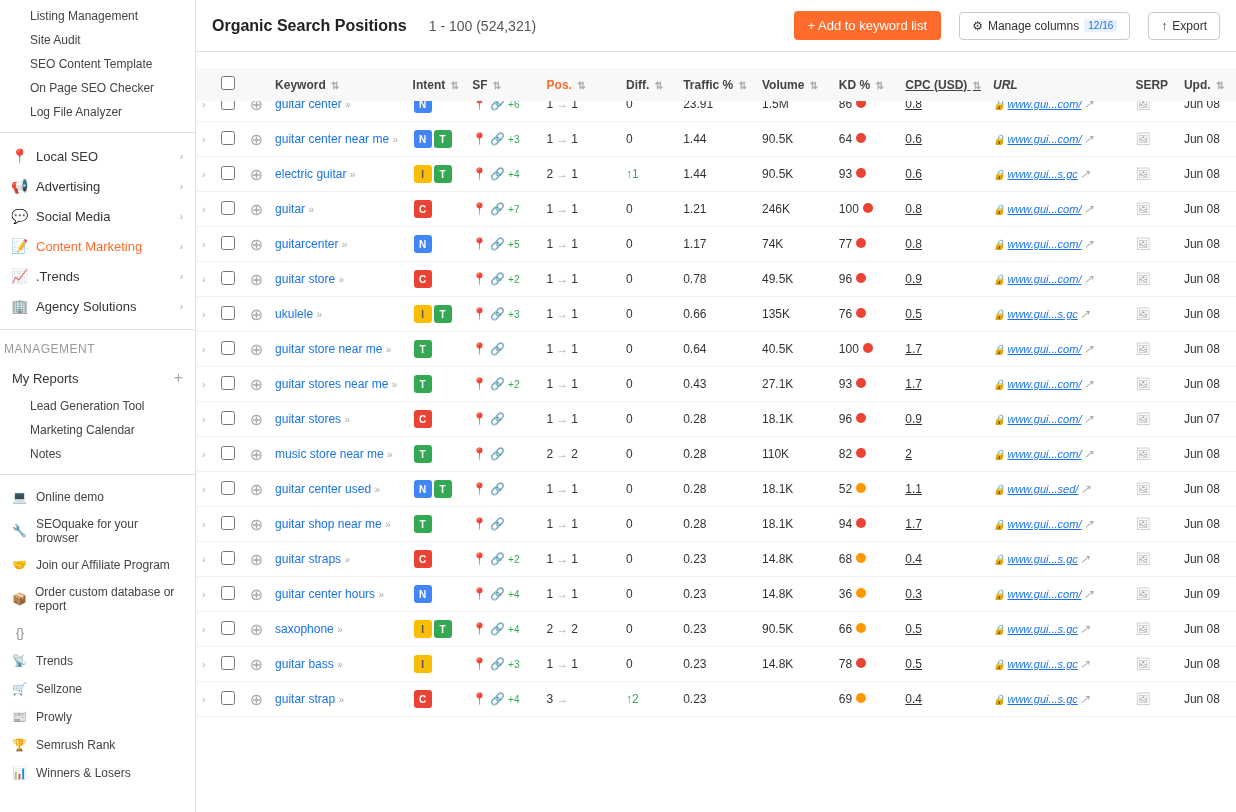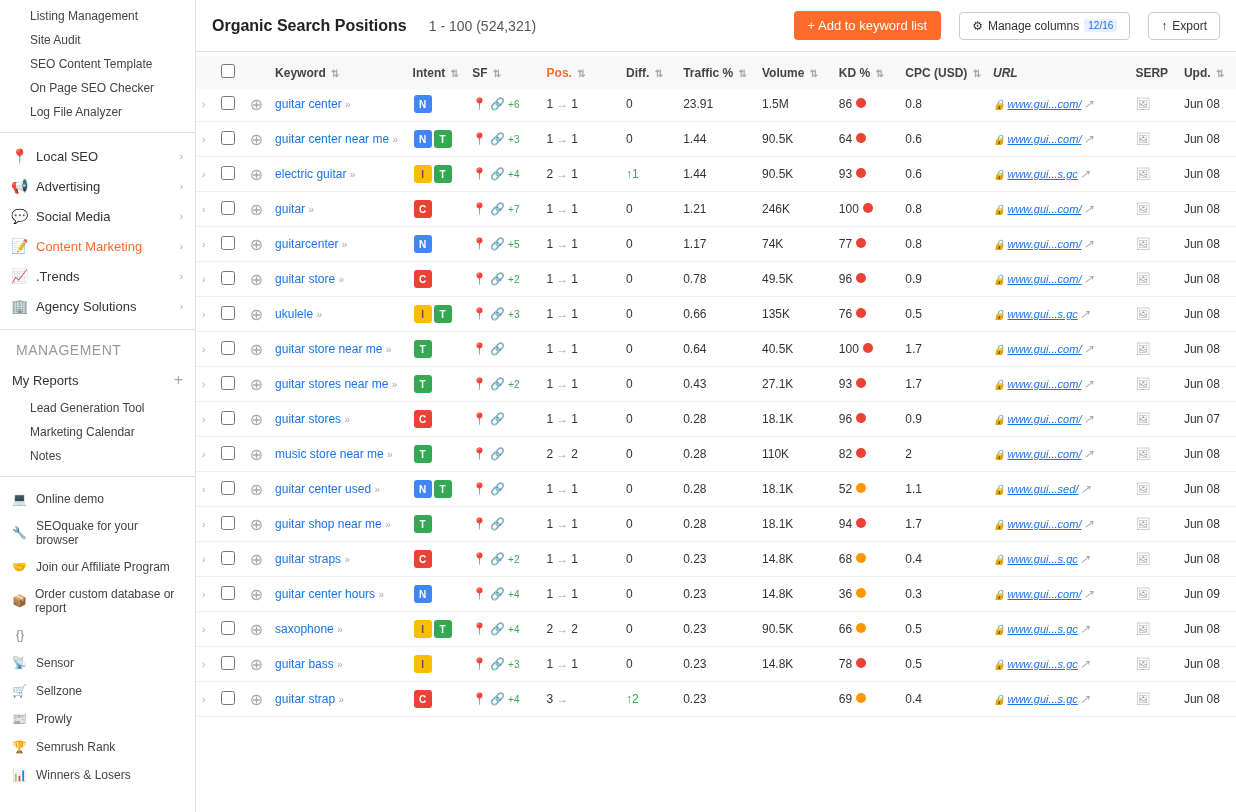--- a/index.html
+++ b/index.html
@@ -24,21 +24,21 @@
       cursor: pointer;
       color: #333;
       font-size: 13px;
       justify-content: space-between;
     }
     .sidebar-item.active { color: #ff6b2b; }
     .sidebar-item-left { display: flex; align-items: center; gap: 8px; }
     .sidebar-item-icon { width: 16px; height: 16px; display: flex; align-items: center; justify-content: center; color: #888; font-size: 14px; }
     .sidebar-chevron { color: #aaa; font-size: 10px; }
     .sidebar-divider { height: 1px; background: #e0e0e0; margin: 4px 0; }
-    .sidebar-section-label { font-size: 14px; color: #999; padding: 8px 16px 2px; text-transform: uppercase; letter-spacing: 0.5px; }
+    .sidebar-section-label { font-size: 12px; color: #999; padding: 8px 4px 2px; text-transform: uppercase; letter-spacing: 0.5px; }
     .sidebar-subitem { padding: 5px 12px 5px 30px; cursor: pointer; color: #444; font-size: 12px; display: flex; align-items: center; justify-content: space-between; }
     .sidebar-add { color: #aaa; font-size: 16px; cursor: pointer; }
     .sidebar-footer-item { display: flex; align-items: center; padding: 6px 12px; cursor: pointer; color: #444; font-size: 12px; gap: 8px; }
     .sidebar-footer-icon { width: 16px; height: 16px; display: flex; align-items: center; justify-content: center; color: #888; }
 
     
     #main {
       flex: 1;
       display: flex;
       flex-direction: column;
@@ -100,21 +100,21 @@
     table { width: 100%; border-collapse: collapse; font-size: 12px; }
     thead th {
       background: #f8f8f8;
       border-bottom: 2px solid #e0e0e0;
       padding: 8px 6px;
       text-align: left;
       font-weight: 600;
       color: #444;
       white-space: nowrap;
       position: sticky;
-      top: 4px;
+      top: 16px;
       z-index: 1;
     }
     thead th.sorted { color: #ff6b2b; }
     th .sort-icon { color: #aaa; font-size: 10px; margin-left: 2px; }
     tbody tr { border-bottom: 1px solid #f0f0f0; }
     td { padding: 7px 6px; vertical-align: middle; color: #333; }
     td.keyword-cell { max-width: 180px; margin-left: 48px; }
     .keyword-link { color: #1a73e8; text-decoration: none; font-size: 12px; }
     .kw-arrows { color: #aaa; font-size: 10px; }
     .intent-badge {
@@ -151,21 +151,21 @@
     .col-expand { width: 20px; }
     .col-add { width: 24px; }
     .col-keyword { width: 160px; }
     .col-intent { width: 60px; }
     .col-sf { width: 80px; }
     .col-pos { width: 90px; }
     .col-diff { width: 60px; }
     .col-traffic { width: 80px; }
     .col-volume { width: 80px; }
     .col-kd { width: 70px; }
-    .col-cpc { width: 80px; }
+    .col-cpc { width: 80px; text-decoration: underline; }
     .col-url { width: 160px; font-style: italic; }
     .col-serp { width: 50px; }
     .col-upd { width: 60px; }
     .lock-icon { color: #aaa; font-size: 10px; margin-right: 2px; }
     .badge-count { background: #e8f0fe; color: #1a73e8; border-radius: 3px; padding: 1px 4px; font-size: 10px; }
   </style>
 </head>
 <body>
 
 <div id="sidebar">
@@ -265,21 +265,21 @@
     </div>
     <div class="sidebar-footer-item">
       <span class="sidebar-footer-icon">📦</span>
       <span>Order custom database or report</span>
     </div>
     <div class="sidebar-footer-item">
       <span class="sidebar-footer-icon">{}</span>
     </div>
     <div class="sidebar-footer-item">
       <span class="sidebar-footer-icon">📡</span>
-      <span>Sensor</span>
+      <span>Trends</span>
     </div>
     <div class="sidebar-footer-item">
       <span class="sidebar-footer-icon">🛒</span>
       <span>Sellzone</span>
     </div>
     <div class="sidebar-footer-item">
       <span class="sidebar-footer-icon">📰</span>
       <span>Prowly</span>
     </div>
     <div class="sidebar-footer-item">

